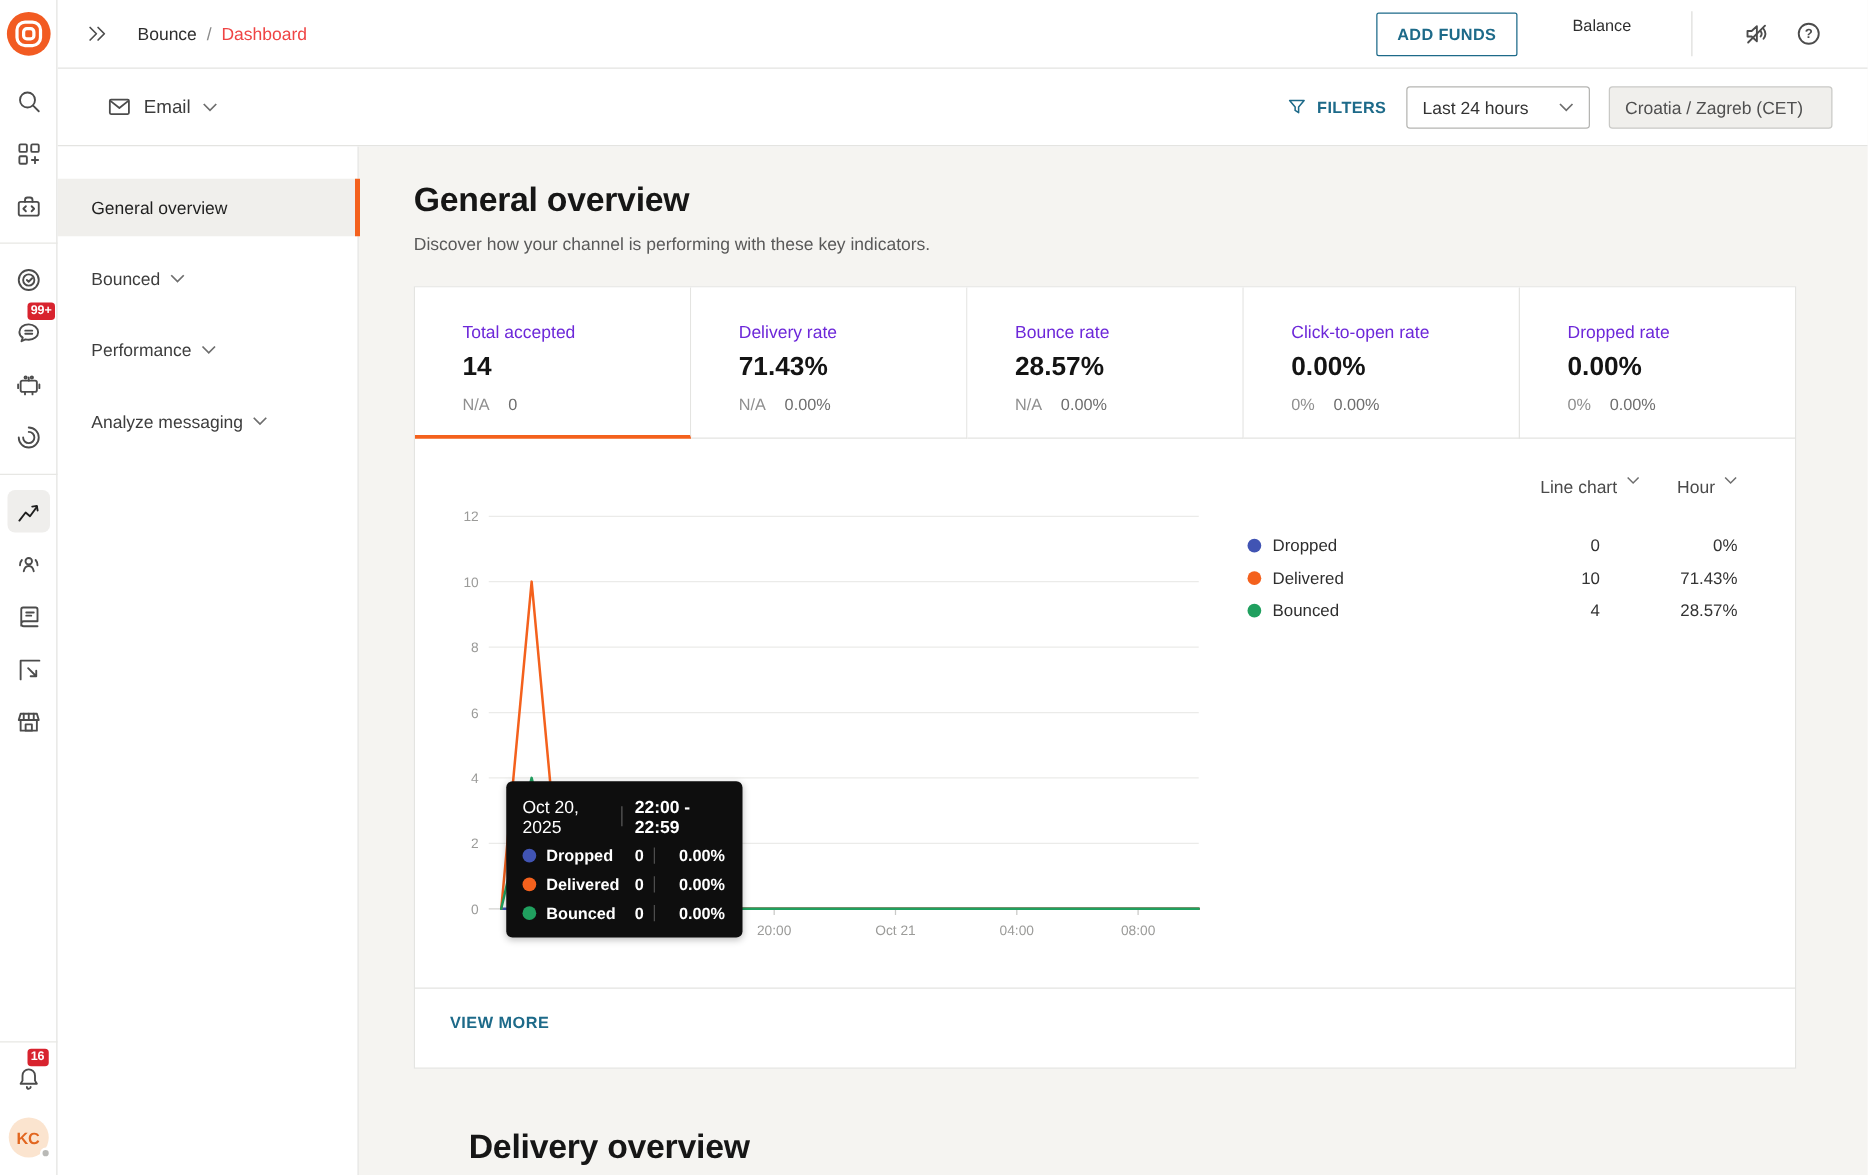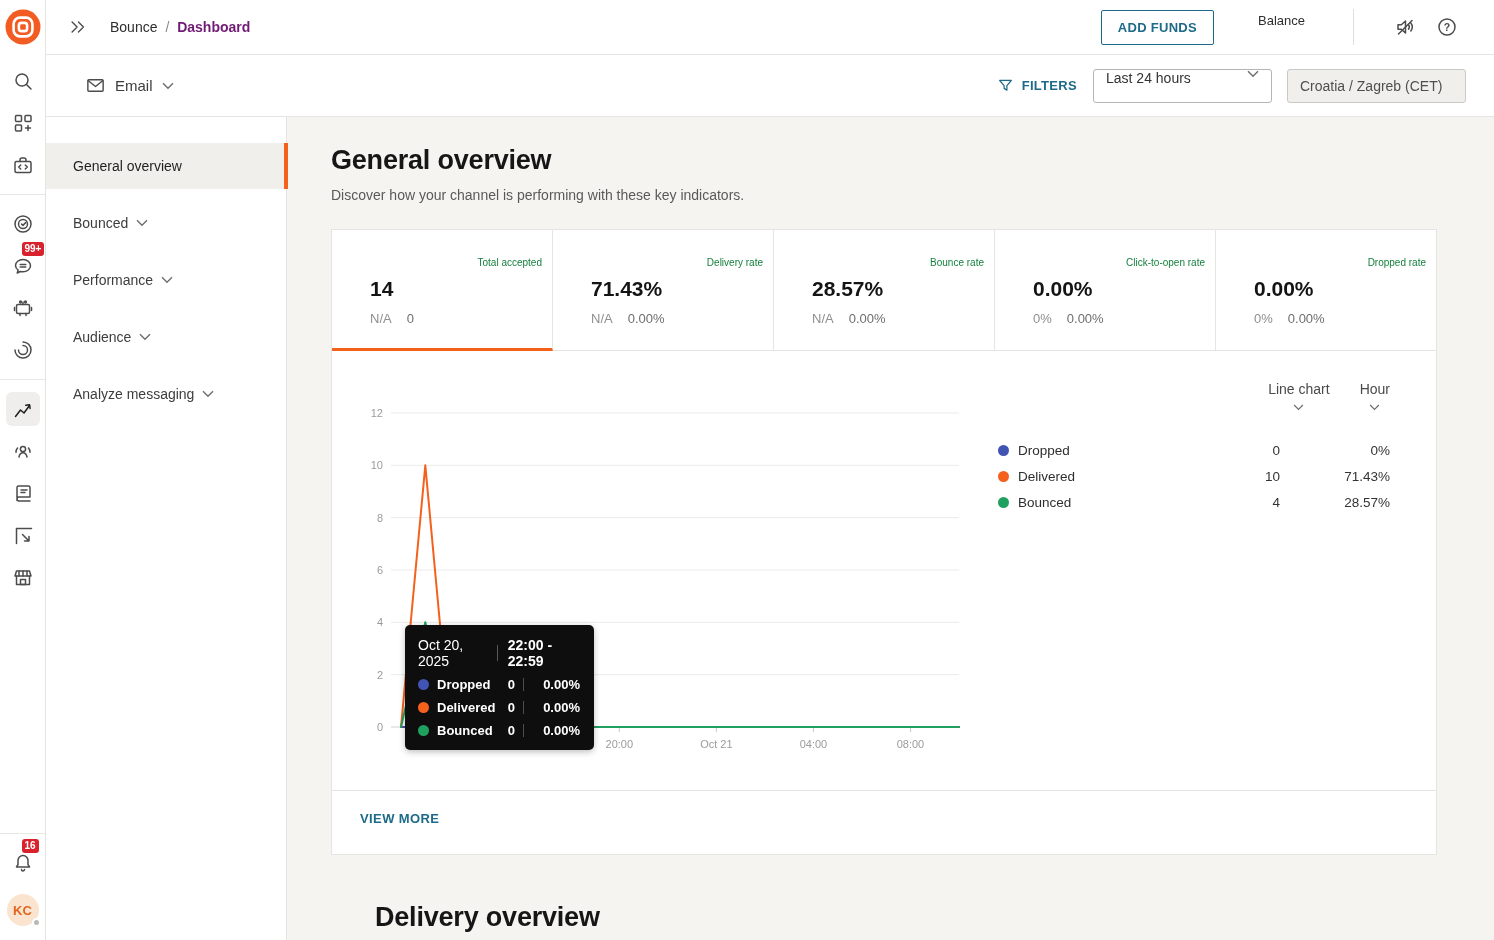--- a/index.html
+++ b/index.html
@@ -38,43 +38,43 @@
   .avatar .presence { position:absolute; right:-2px; bottom:-1px; width:9px; height:9px; border-radius:50%; background:#b9b9b6; border:2px solid #fff; }
 
   
   .tophdr {
     position:absolute; left:46px; top:0; right:0; height:55px; background:#fff;
     border-bottom:1px solid #e4e4e1; display:flex; align-items:center; padding:0 30px 0 22px; z-index:20;
   }
   .crumb { margin-left:22px; font-size:14px; }
   .crumb .sec { color:#2e2e2e; }
   .crumb .sep { color:#8a8a8a; margin:0 4px; }
-  .crumb .pg { font-weight:bold; color:#701a75; }
+  .crumb .pg { font-weight:normal; color:#ef4444; }
   .hdr-right { margin-left:auto; display:flex; align-items:center; }
   .btn-outline {
     background:#fff; border:1px solid #1d6a89; color:#1d6a89; font-weight:bold;
     font-size:13px; letter-spacing:.3px; padding:9px 16px; border-radius:2px; cursor:pointer;
     font-family:"Liberation Sans",sans-serif;
   }
   .balance { font-size:13px; color:#2e2e2e; margin:0 48px 14px 44px; }
   .vdiv { width:1px; height:36px; background:#dededb; margin-right:26px; }
   .hdr-ic { width:34px; height:34px; display:flex; align-items:center; justify-content:center; cursor:pointer; margin-left:8px; }
 
   
   .toolbar {
     position:absolute; left:46px; top:55px; right:0; height:62px; background:#fff;
     border-bottom:1px solid #e4e4e1; display:flex; align-items:center; padding:0 28px 0 39px; z-index:19;
   }
   .chan { display:flex; align-items:center; gap:9px; cursor:pointer; }
   .chan .lbl { font-size:15px; color:#3d3d3d; }
   .tb-right { margin-left:auto; display:flex; align-items:center; }
   .filters { display:flex; align-items:center; gap:8px; color:#1d6a89; font-size:13px; font-weight:bold; letter-spacing:.3px; cursor:pointer; margin-right:16px; }
   .selectbox {
-    width:179px; height:34px; border:1px solid #b5b5b2; border-radius:3px; background:#fff;
-    display:flex; padding:0 12px; font-size:14px; color:#333; cursor:pointer;
+    width:147px; height:34px; border:1px solid #b5b5b2; border-radius:3px; background:#fff;
+    display:flex; align-items:center; padding:0 12px; font-size:14px; color:#333; cursor:pointer;
   }
   .selectbox .cv { margin-left:auto; }
   .tzbox {
     width:179px; height:34px; border:1px solid #c9c9c6; border-radius:3px; background:#f0efec;
     display:flex; align-items:center; padding:0 12px; font-size:14px; color:#4f4f4f; margin-left:15px; cursor:default;
   }
 
   
   .navcol {
     position:absolute; left:46px; top:117px; width:241px; bottom:0; background:#fff;
@@ -99,31 +99,31 @@
 
   .card { background:#fff; border:1px solid #e4e4e1; margin-top:26px; }
 
   .tabs { display:flex; }
   .tab {
     flex:1; padding:27px 10px 0 38px; height:121px; border-bottom:1px solid #e4e4e1;
     border-right:1px solid #e4e4e1; cursor:pointer; background:#fff;
   }
   .tab:last-child { border-right:none; }
   .tab.active { border-bottom:3px solid #f4611d; }
-  .tab .tlabel { font-size:10px; color:#15803d;text-align:right; }
+  .tab .tlabel { font-size:14px; color:#6d28d9; }
   .tab .tvalue { font-size:21px; font-weight:bold; color:#141414; margin-top:9px; }
   .tab .tsub { margin-top:10px; font-size:13px; display:flex; gap:15px; }
   .tab .tsub .bm { color:#8f8f8f; }
   .tab .tsub .dl { color:#6e6e6e; }
 
   .chart-section { display:flex; padding:22px 46px 30px 28px; }
   .chart-left { position:relative; width:620px; flex:none; margin-top:25px; }
   .chart-right { flex:1; min-width:0; padding-left:18px; display:flex; flex-direction:column; }
   .chart-controls { display:flex; justify-content:flex-end; gap:30px; margin:8px 0 26px; }
-  .cctrl { display:flex; align-items:center; gap:7px; font-size:14px; color:#4a4a4a; cursor:pointer;flex-direction:column; }
+  .cctrl { display:flex; align-items:flex-start; gap:7px; font-size:14px; color:#4a4a4a; cursor:pointer; }
   .legend-row { display:flex; align-items:center; height:26px; font-size:13.5px; color:#2e2e2e; cursor:pointer; }
   .dot { width:11px; height:11px; border-radius:50%; flex:none; margin-right:9px; }
   .legend-row .lname { flex:1; }
   .legend-row .lcount { width:90px; text-align:right; color:#333; }
   .legend-row .lpct { width:110px; text-align:right; color:#333; }
 
   .tooltip {
     position:absolute; left:45px; top:227px; width:189px; min-height:105px;
     background:#0e0e0e; border-radius:5px; color:#fff; padding:12px 14px 12px 13px; z-index:5;
     box-shadow:0 2px 6px rgba(0,0,0,.25);
@@ -323,26 +323,20 @@
     <span>General overview</span>
   </div>
   <div class="nav-item">
     <span>Bounced</span>
     <svg width="12" height="8" viewBox="0 0 12 8">
         <path d="M1 1.2l5 5 5-5" fill="none" stroke="#6e6e6e" stroke-width="1.4"></path>
       </svg>
   </div>
   <div class="nav-item">
     <span>Performance</span>
-    <svg width="12" height="8" viewBox="0 0 12 8">
-        <path d="M1 1.2l5 5 5-5" fill="none" stroke="#6e6e6e" stroke-width="1.4"></path>
-      </svg>
-  </div>
-  <div class="nav-item">
-    <span>Audience</span>
     <svg width="12" height="8" viewBox="0 0 12 8">
         <path d="M1 1.2l5 5 5-5" fill="none" stroke="#6e6e6e" stroke-width="1.4"></path>
       </svg>
   </div>
   <div class="nav-item">
     <span>Analyze messaging</span>
     <svg width="12" height="8" viewBox="0 0 12 8">
         <path d="M1 1.2l5 5 5-5" fill="none" stroke="#6e6e6e" stroke-width="1.4"></path>
       </svg>
   </div>

